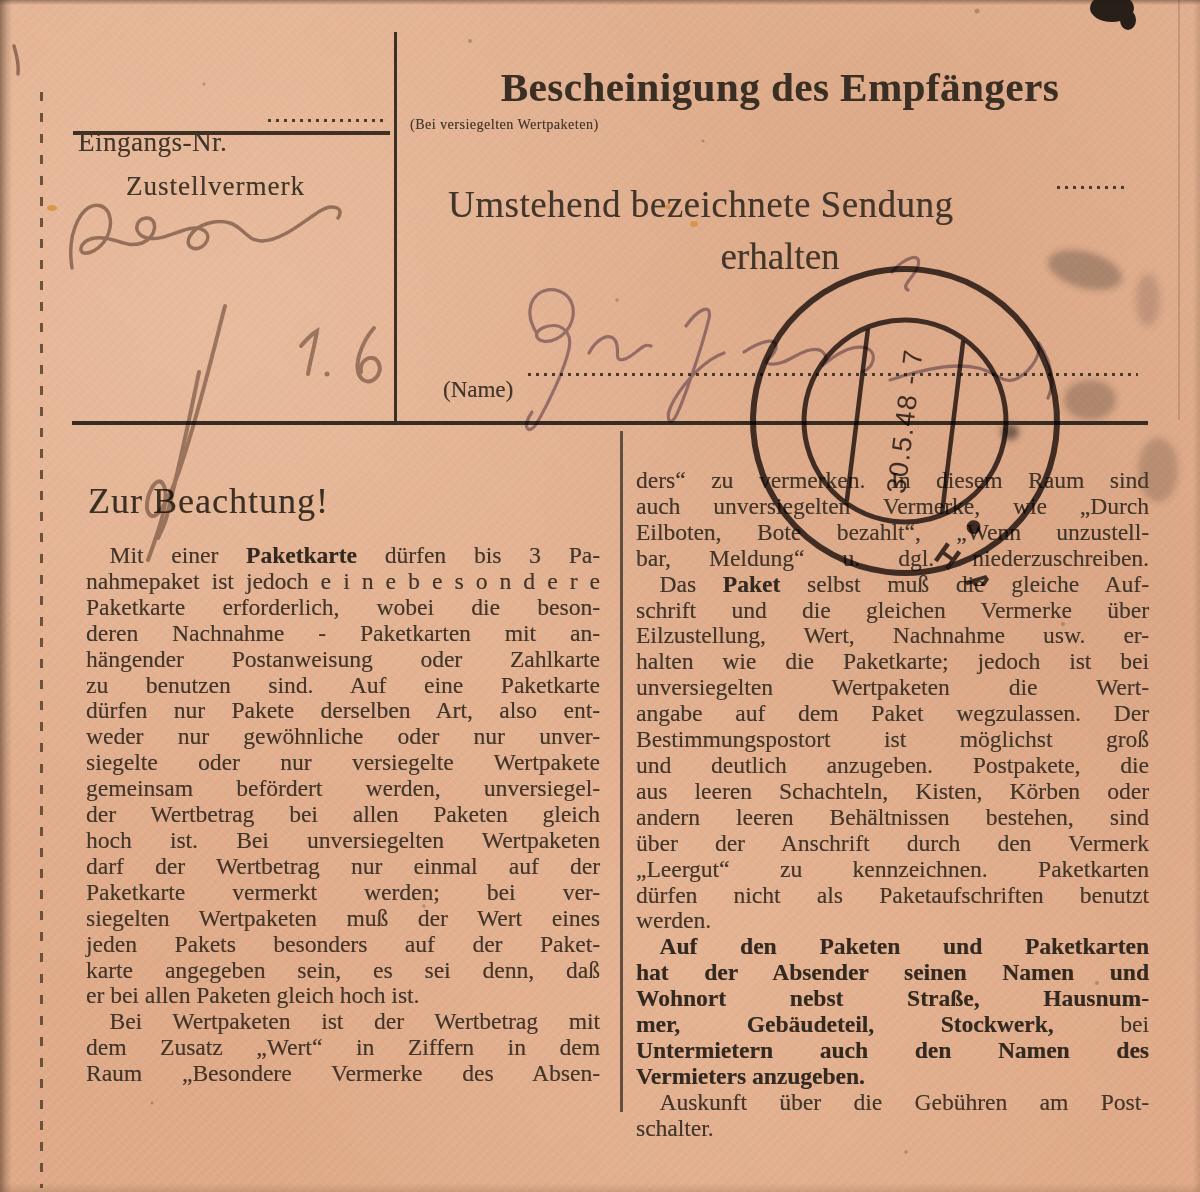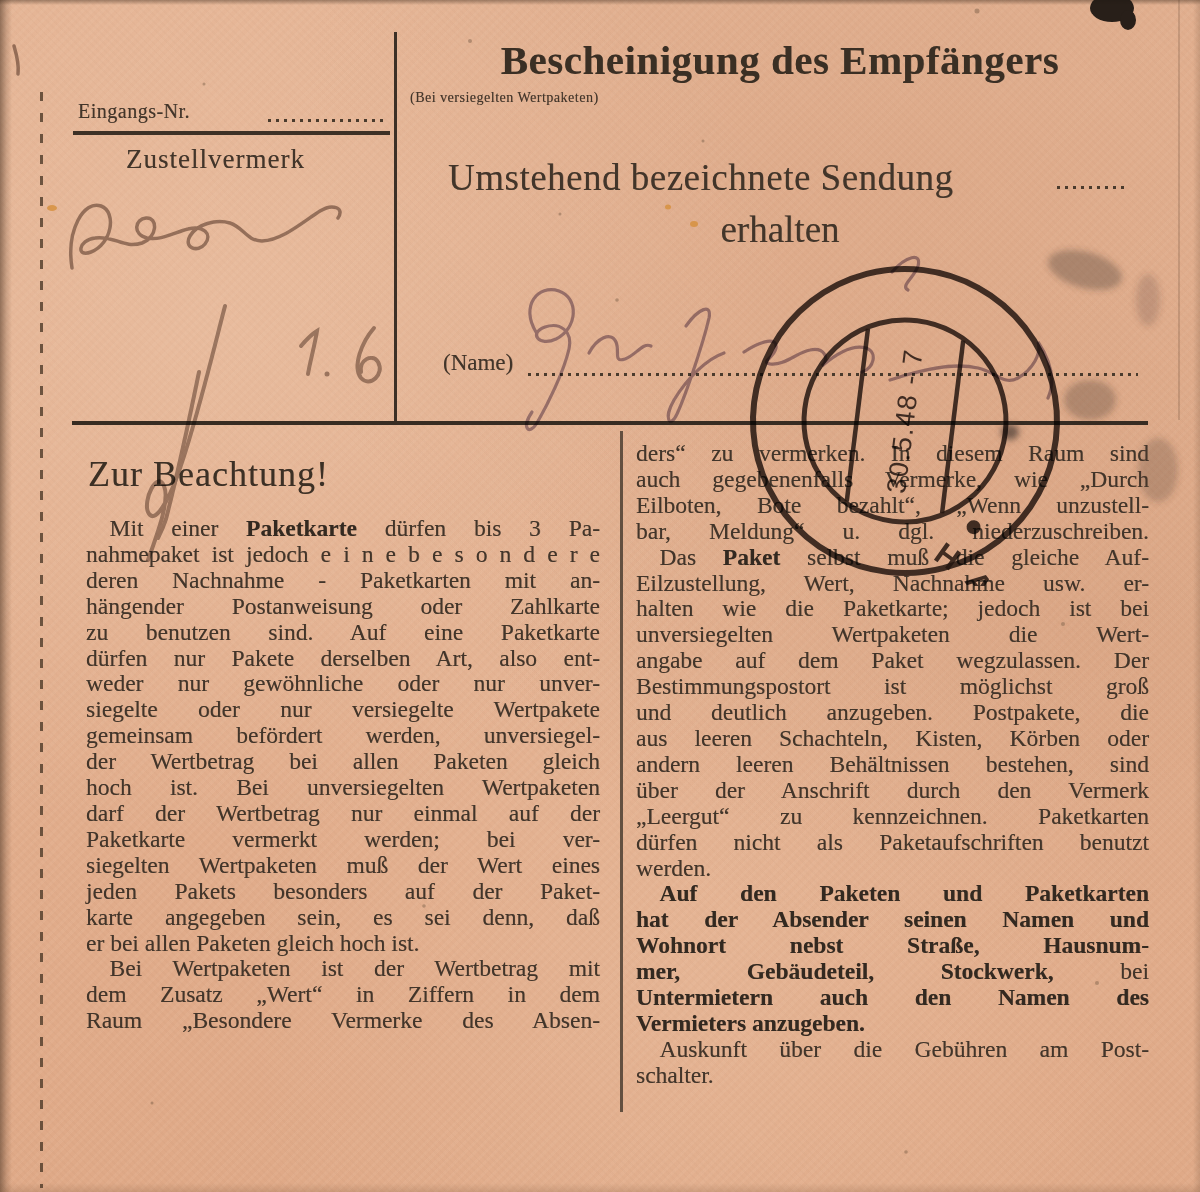--- a/index.html
+++ b/index.html
@@ -10,41 +10,41 @@
     background:
       radial-gradient(ellipse at 18% 28%, rgba(255,236,216,.18), transparent 42%),
       radial-gradient(ellipse at 76% 14%, rgba(176,118,84,.12), transparent 48%),
       radial-gradient(ellipse at 58% 82%, rgba(255,231,206,.14), transparent 46%),
       radial-gradient(ellipse at 92% 52%, rgba(168,112,78,.10), transparent 40%),
       repeating-linear-gradient(45deg, rgba(120,80,55,.028) 0 2px, rgba(0,0,0,0) 2px 5px),
       repeating-linear-gradient(-45deg, rgba(255,240,225,.05) 0 3px, rgba(0,0,0,0) 3px 7px),
       linear-gradient(180deg,#e4b292 0%, #e2ae8d 55%, #dfa987 100%);
   }
   .abs{position:absolute;}
-  .print{text-shadow:0.3px 0.3px 0.5px rgba(66,53,42,.45);}
+  .print{text-shadow:0.3px 0.3px 0.5px rgba(66,53,42,.45);margin-top:27px;}
   .edge-left{left:0;top:0;width:12px;height:100%;
     background:linear-gradient(90deg, rgba(78,54,37,.55), rgba(78,54,37,.18) 55%, rgba(0,0,0,0));}
   .edge-top{left:0;top:0;width:100%;height:5px;
     background:linear-gradient(180deg, rgba(70,50,35,.45), rgba(0,0,0,0));}
   .edge-right{right:0;top:0;width:7px;height:100%;
     background:linear-gradient(270deg, rgba(110,78,55,.22), rgba(0,0,0,0));}
   .edge-bottom{left:0;bottom:0;width:100%;height:9px;
     background:linear-gradient(0deg, rgba(120,82,56,.20), rgba(0,0,0,0));}
   .perforation{left:40px;top:92px;width:3px;height:1096px;opacity:.8;
     background:repeating-linear-gradient(180deg,#4e3a28 0 9px, rgba(0,0,0,0) 9px 21px);}
   .crease{left:1178px;top:0;width:2px;height:420px;background:rgba(95,70,52,.22);}
 
   .vdivider-top{left:394px;top:32px;width:3px;height:391px;background:#3c3026;}
   .hdivider-main{left:72px;top:421px;width:1076px;height:3.5px;background:#372c22;}
   .vdivider-col{left:620px;top:431px;width:2.5px;height:681px;background:#4c3e31;opacity:.85;}
   .underline-solid{left:73px;top:131px;width:317px;height:3.5px;background:#3d3126;}
 
   .leader{background:repeating-linear-gradient(90deg,#4a3b2d 0 3px, rgba(0,0,0,0) 3px 8px);height:2.5px;}
 
-  .eingangs{left:78px;top:100px;font-size:20px;letter-spacing:.5px;}
+  .eingangs{left:78px;top:100px;font-size:27px;letter-spacing:.5px;}
   .eingangs-leader{left:268px;top:119px;width:118px;}
   .zustell{left:126px;top:144px;font-size:27px;letter-spacing:1px;}
 
   .cert-title{left:410px;top:36px;width:740px;text-align:center;font-size:41px;font-weight:bold;letter-spacing:.5px;color:#3a2f24;}
   .cert-sub{left:410px;top:90px;width:740px;text-align:left;font-size:14px;letter-spacing:.5px;}
   .cert-line1{left:448px;top:156px;font-size:37px;letter-spacing:.5px;}
   .cert-leader{left:1057px;top:186px;width:68px;}
   .cert-line2{left:410px;top:208px;width:740px;text-align:center;font-size:37px;}
   .name-label{left:443px;top:350px;font-size:23px;}
   .name-leader{left:528px;top:373px;width:610px;}
@@ -87,20 +87,21 @@
   <div class="abs cert-line1 print">Umstehend bezeichnete Sendung</div>
   <div class="abs leader cert-leader"></div>
   <div class="abs cert-line2 print">erhalten</div>
   <div class="abs name-label print">(Name)</div>
   <div class="abs leader name-leader"></div>
 
   <div class="abs notice-heading print">Zur Beachtung!</div>
   <div class="abs col col-left print">
       <div class="tline"> Mit einer <b>Paketkarte</b> dürfen bis 3 Pa-</div>
       <div class="tline">nahmepaket ist jedoch e i n e  b e s o n d e r e</div>
+      <div class="tline">Paketkarte erforderlich, wobei die beson-</div>
       <div class="tline">deren Nachnahme - Paketkarten mit an-</div>
       <div class="tline">hängender Postanweisung oder Zahlkarte</div>
       <div class="tline">zu benutzen sind.  Auf eine Paketkarte</div>
       <div class="tline">dürfen nur Pakete derselben Art, also ent-</div>
       <div class="tline">weder nur gewöhnliche oder nur unver-</div>
       <div class="tline">siegelte oder nur versiegelte Wertpakete</div>
       <div class="tline">gemeinsam befördert werden, unversiegel-</div>
       <div class="tline">der Wertbetrag bei allen Paketen gleich</div>
       <div class="tline">hoch ist.  Bei unversiegelten Wertpaketen</div>
       <div class="tline">darf der Wertbetrag nur einmal auf der</div>
@@ -108,24 +109,25 @@
       <div class="tline">siegelten Wertpaketen muß der Wert eines</div>
       <div class="tline">jeden Pakets besonders auf der Paket-</div>
       <div class="tline">karte angegeben sein, es sei denn, daß</div>
       <div class="tline flush">er bei allen Paketen gleich hoch ist.</div>
       <div class="tline"> Bei Wertpaketen ist der Wertbetrag mit</div>
       <div class="tline">dem Zusatz „Wert“ in Ziffern in dem</div>
       <div class="tline">Raum „Besondere Vermerke des Absen-</div>
     </div>
   <div class="abs col col-right print">
       <div class="tline">ders“ zu vermerken. In diesem Raum sind</div>
-      <div class="tline">auch gegebenenfalls Vermerke, wie „Durch</div>
+      <div class="tline">auch unversiegelten Vermerke, wie „Durch</div>
       <div class="tline">Eilboten, Bote bezahlt“, „Wenn unzustell-</div>
       <div class="tline">bar, Meldung“ u. dgl. niederzuschreiben.</div>
       <div class="tline"> Das <b>Paket</b> selbst muß die gleiche Auf-</div>
+      <div class="tline">schrift und die gleichen Vermerke über</div>
       <div class="tline">Eilzustellung, Wert, Nachnahme usw. er-</div>
       <div class="tline">halten wie die Paketkarte; jedoch ist bei</div>
       <div class="tline">unversiegelten Wertpaketen die Wert-</div>
       <div class="tline">angabe auf dem Paket wegzulassen. Der</div>
       <div class="tline">Bestimmungspostort ist möglichst groß</div>
       <div class="tline">und deutlich anzugeben. Postpakete, die</div>
       <div class="tline">aus leeren Schachteln, Kisten, Körben oder</div>
       <div class="tline">andern leeren Behältnissen bestehen, sind</div>
       <div class="tline">über der Anschrift durch den Vermerk</div>
       <div class="tline">„Leergut“ zu kennzeichnen. Paketkarten</div>

